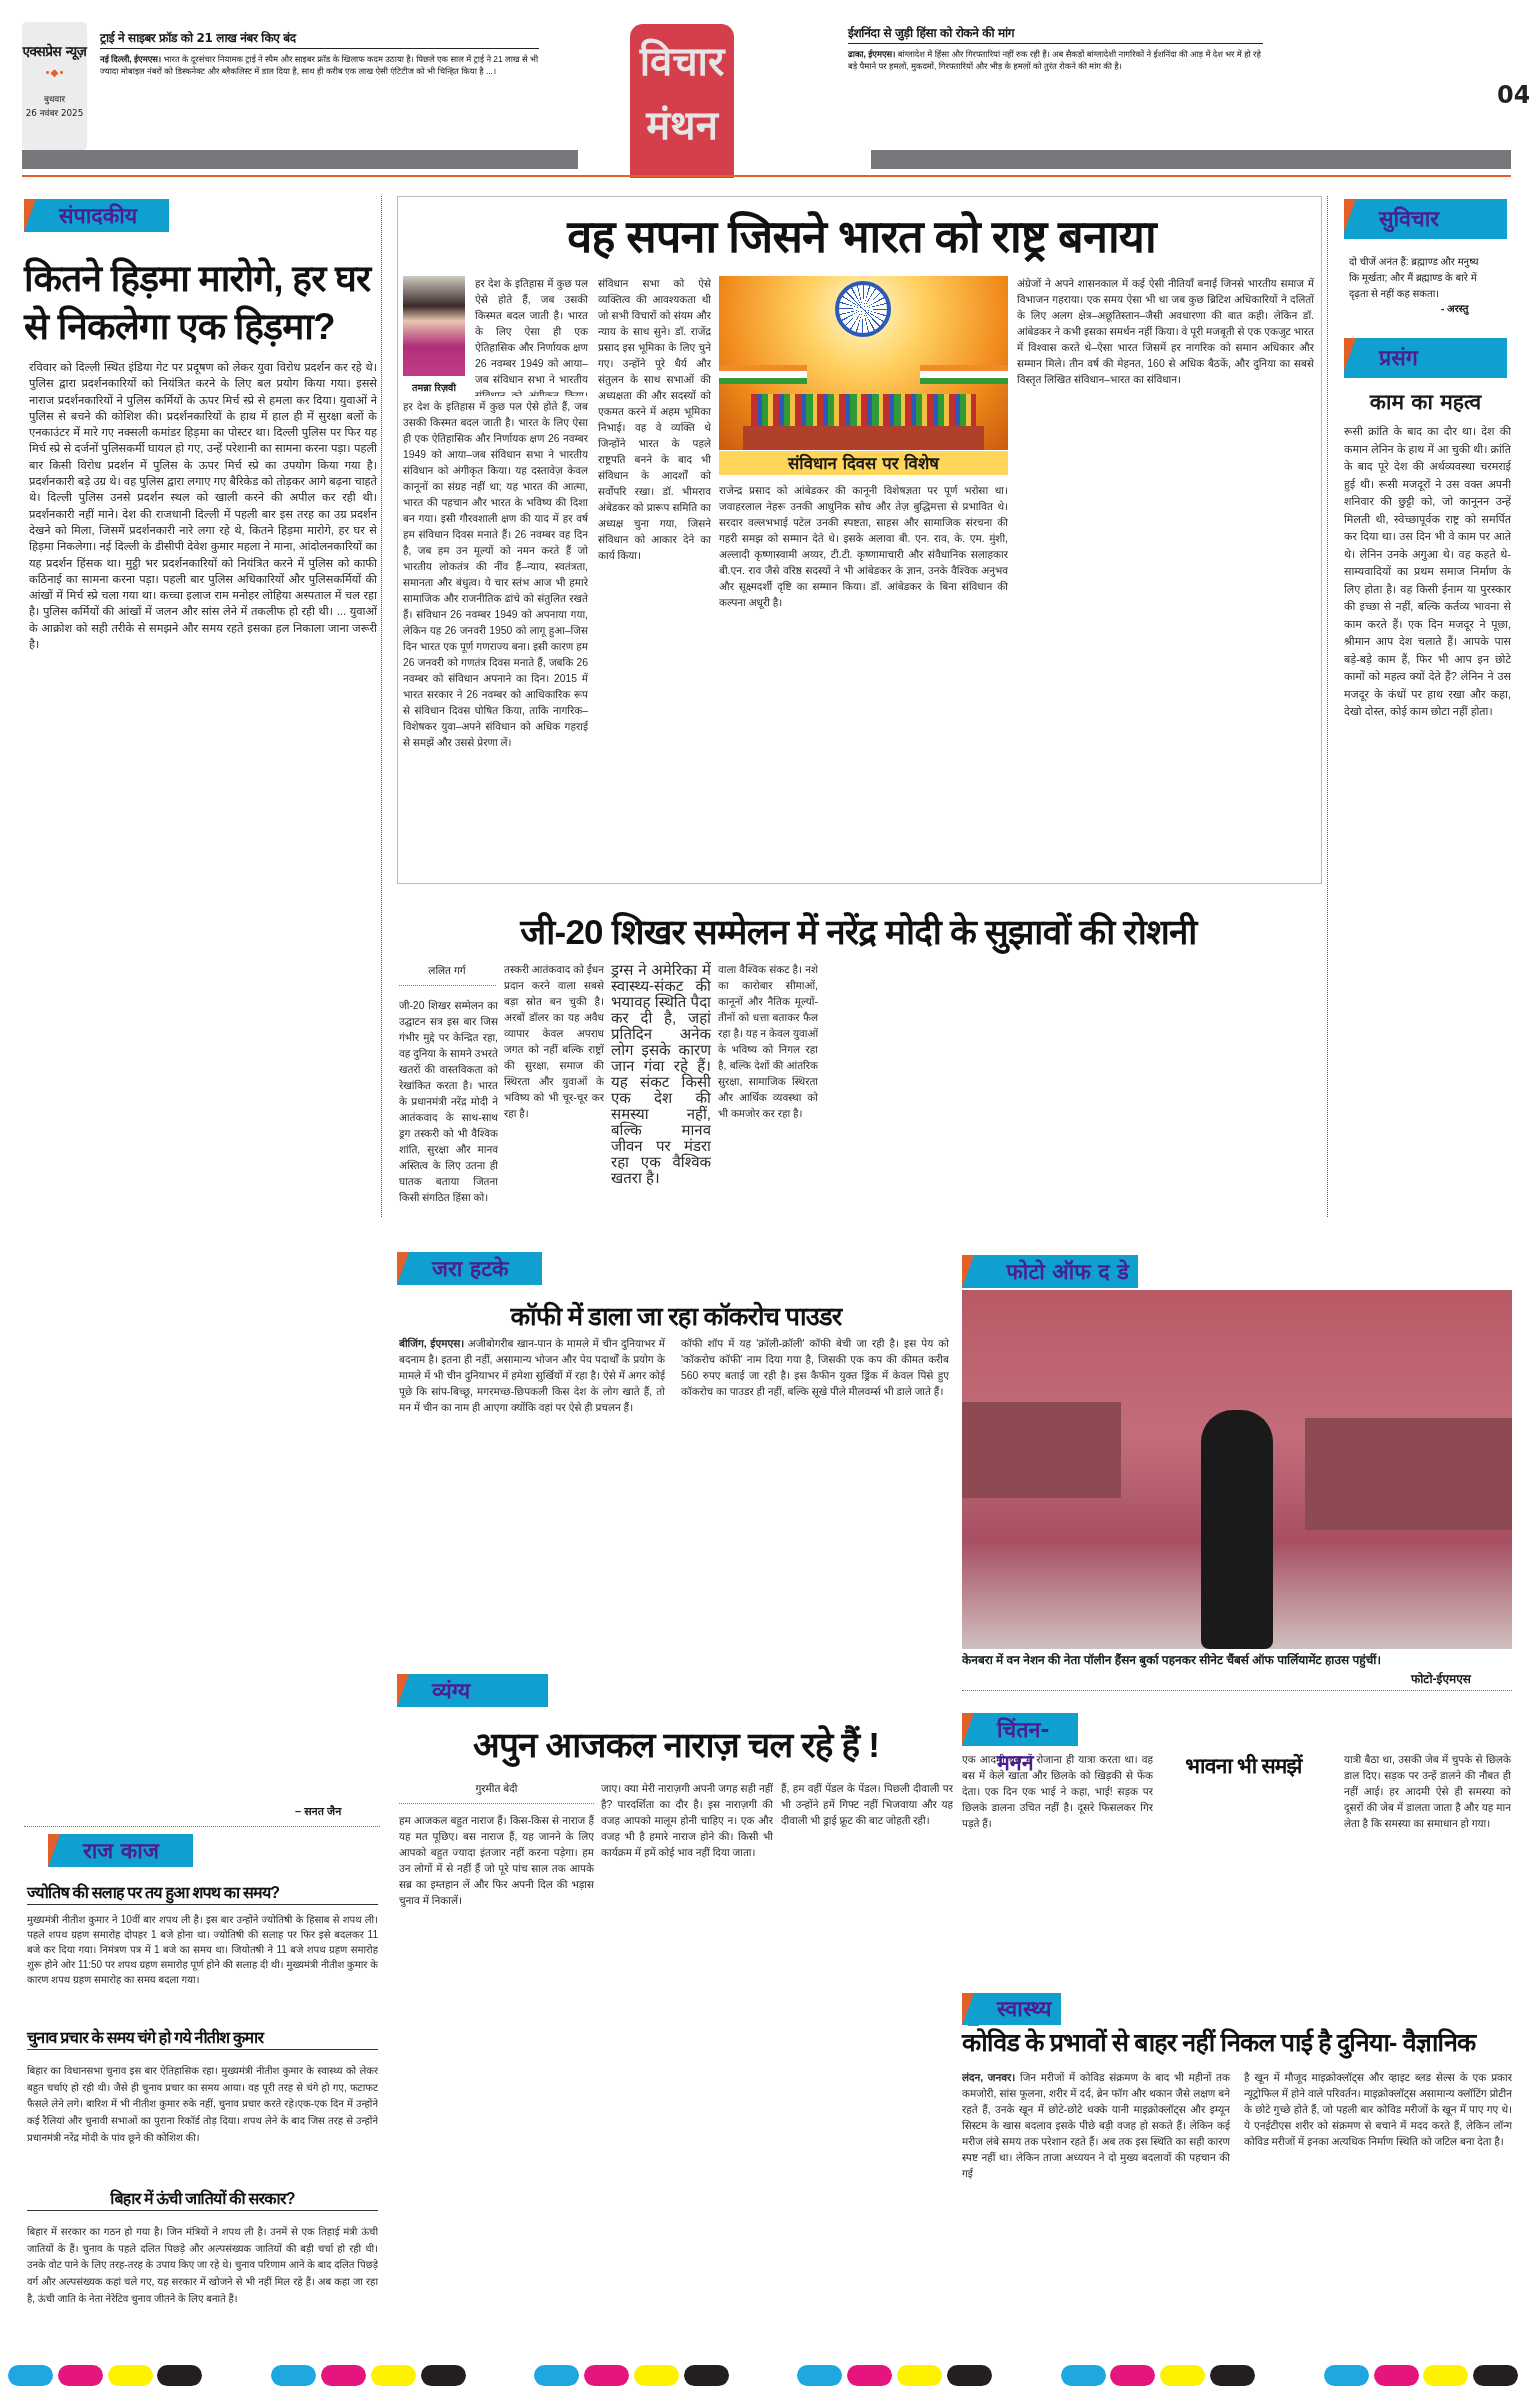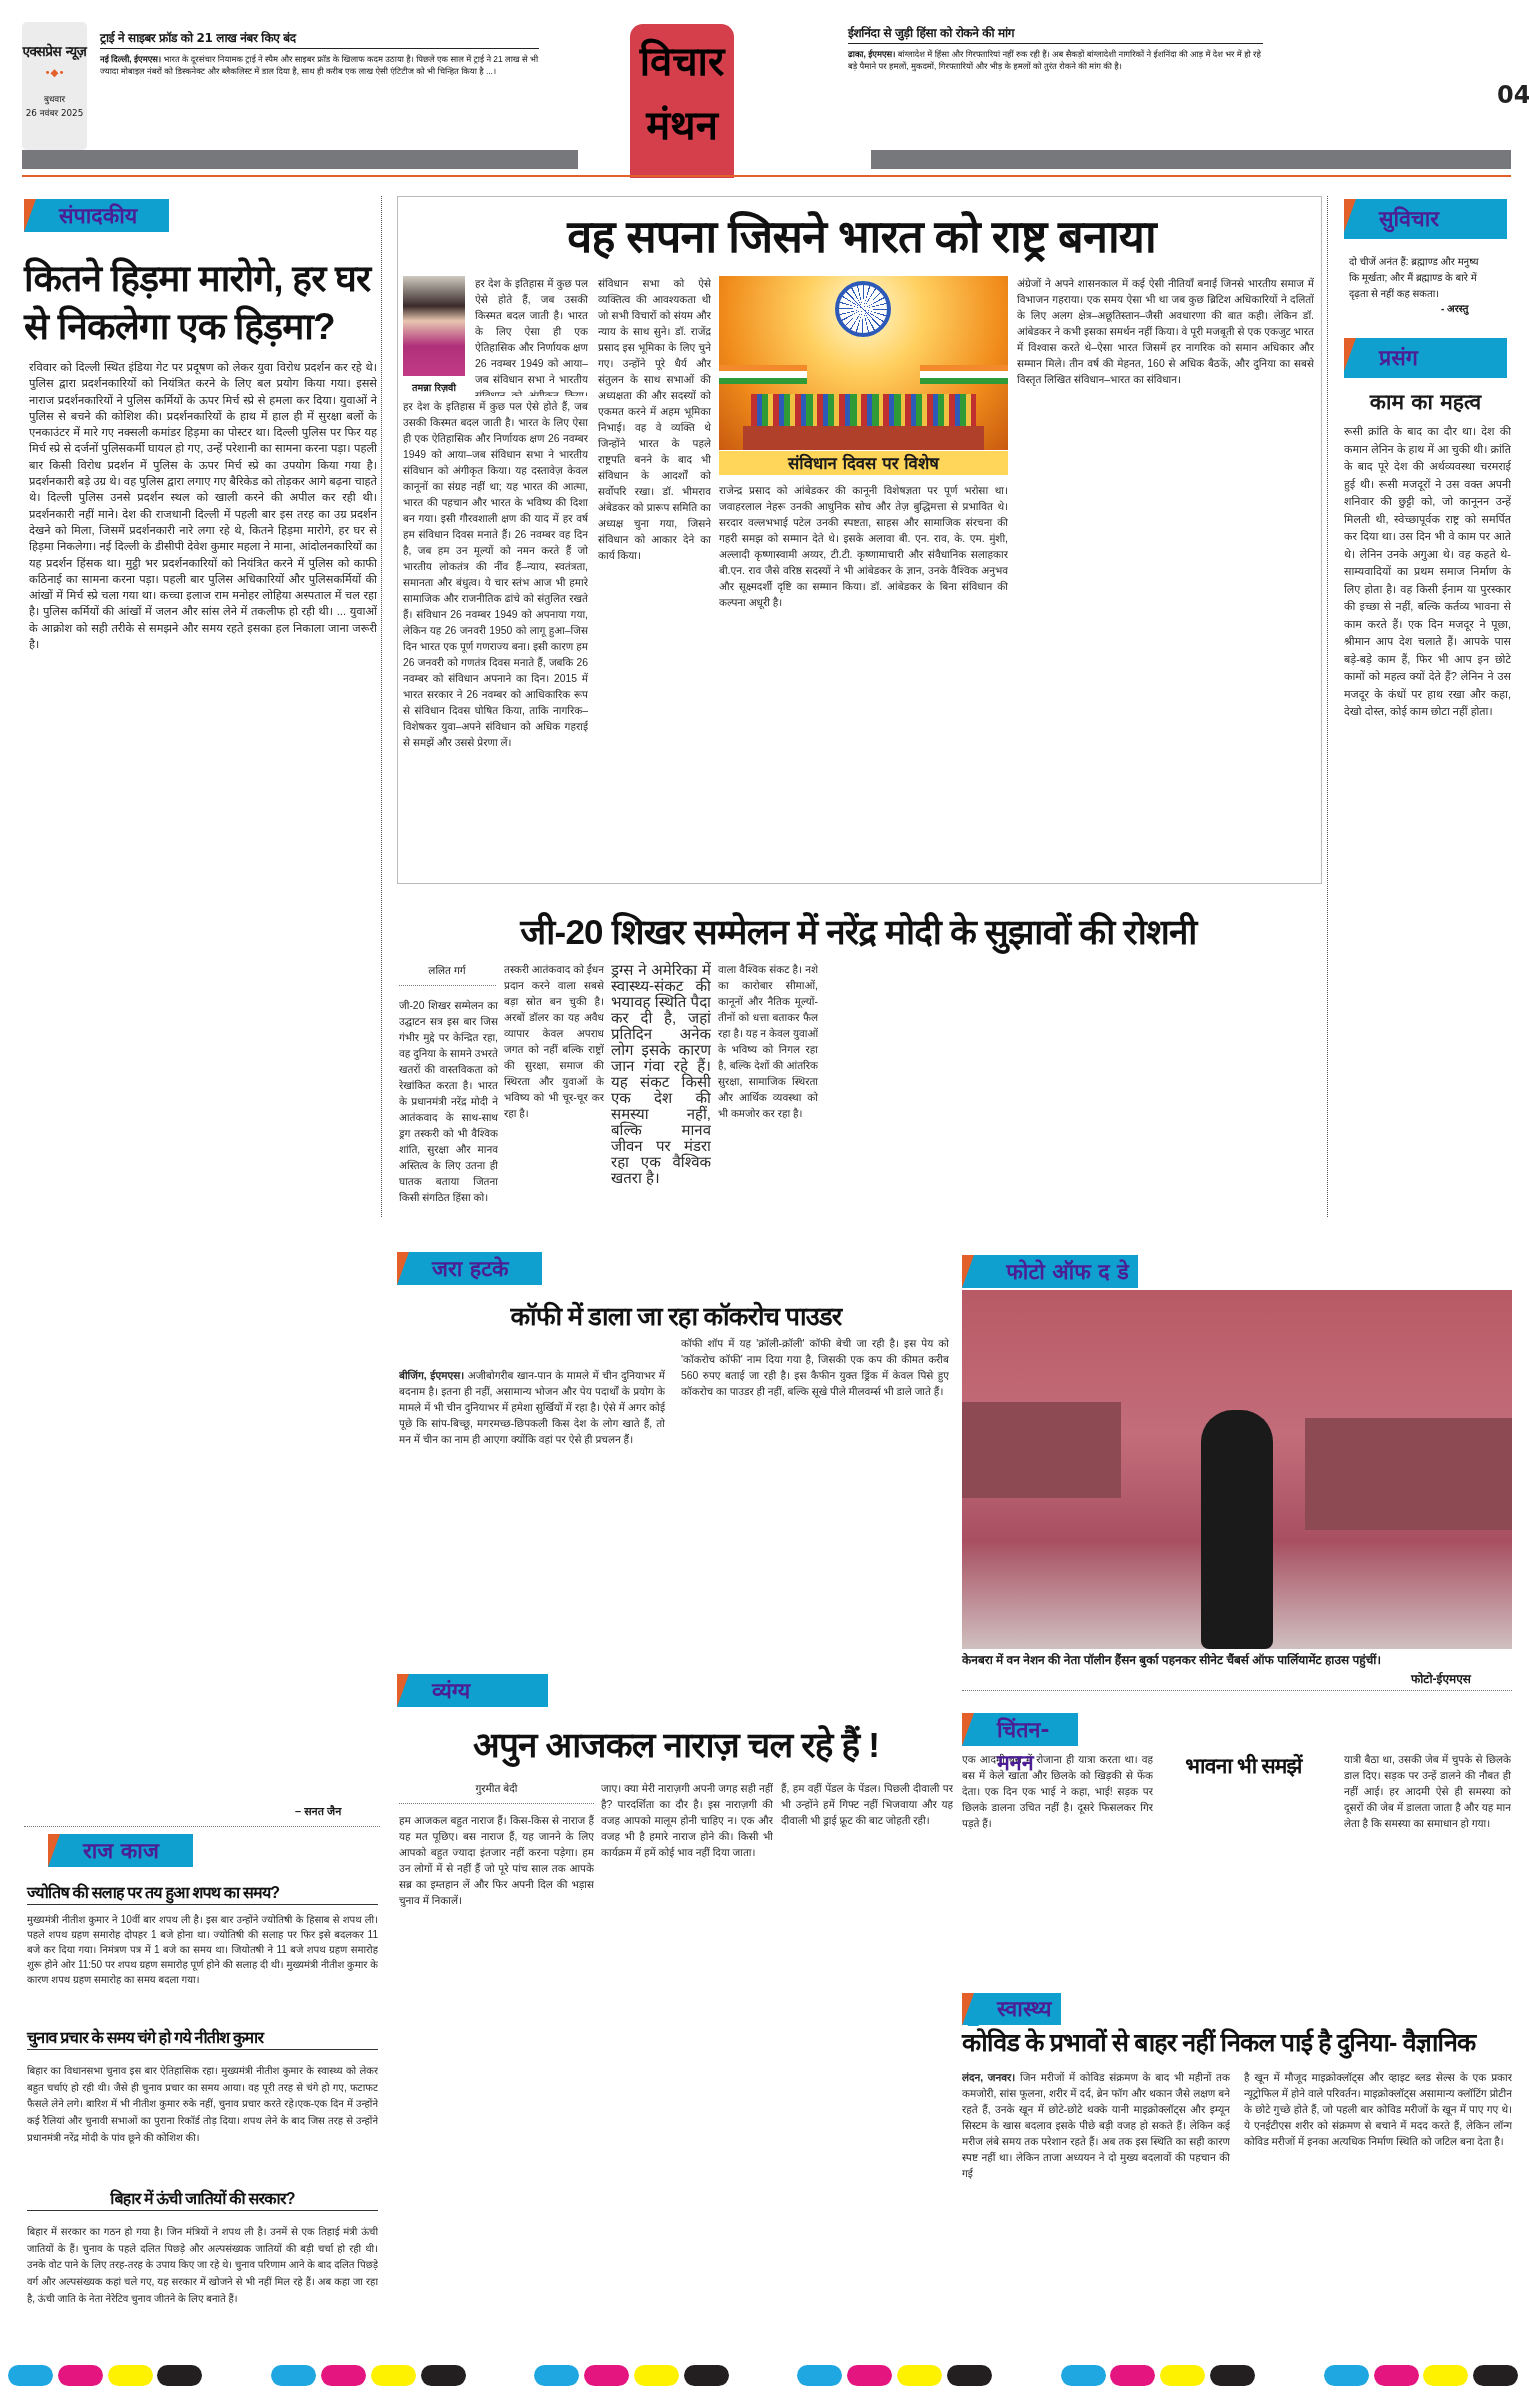--- a/index.html
+++ b/index.html
@@ -27,21 +27,21 @@
 </div>
 <div class="abs" data-name="masthead-left-brief" style="left:100px;top:24px;width:191px;">
   <div data-name="brief-headline" style="font-weight:bold;font-size:12px;border-bottom:0.8px solid #222;padding-bottom:2.4px;letter-spacing:-0.4px;">ट्राई ने साइबर फ्रॉड को 21 लाख नंबर किए बंद</div>
   <div style="font-size:8.4px;line-height:12px;margin-top:3.2px;font-family:'Liberation Sans',sans-serif;">
     <b data-name="brief-dateline">नई दिल्ली, ईएमएस।</b>
     <span data-name="brief-text">भारत के दूरसंचार नियामक ट्राई ने स्पैम और साइबर फ्रॉड के खिलाफ कदम उठाया है। पिछले एक साल में ट्राई ने 21 लाख से भी ज्यादा मोबाइल नंबरों को डिस्कनेक्ट और ब्लैकलिस्ट में डाल दिया है, साथ ही करीब एक लाख ऐसी एंटिटीज को भी चिन्हित किया है ...।</span>
   </div>
 </div>
 <div class="abs" data-name="masthead-gray-bar-left" style="left:12.8px;top:150px;width:299px;height:19px;background:#77787b;"></div>
 
-<div class="abs" data-name="section-title-block" style="left:336px;top:24px;width:96px;height:153px;background:#d43f4b;border-radius:12.8px 12.8px 0 0;text-align:center;color:#000000;font-weight:bold;">
+<div class="abs" data-name="section-title-block" style="left:336px;top:24px;width:96px;height:153px;background:#d43f4b;border-radius:12.8px 12.8px 0 0;text-align:center;color:#e5e5e5;font-weight:bold;">
   <div data-name="section-title-line1" style="font-size:40px;line-height:64px;margin-top:4.8px;">विचार</div>
   <div data-name="section-title-line2" style="font-size:40px;line-height:64px;">मंथन</div>
 </div>
 
 <div class="abs" data-name="masthead-right-brief" style="left:848px;top:24px;width:169px;">
   <div data-name="brief-headline" style="font-weight:bold;font-size:12px;border-bottom:0.8px solid #222;padding-bottom:2.4px;letter-spacing:-0.4px;">ईशनिंदा से जुड़ी हिंसा को रोकने की मांग</div>
   <div style="font-size:8.4px;line-height:12px;margin-top:3.2px;font-family:'Liberation Sans',sans-serif;">
     <b data-name="brief-dateline">ढाका, ईएमएस।</b>
     <span data-name="brief-text">बांग्लादेश में हिंसा और गिरफ्तारियां नहीं रुक रही हैं। अब सैकड़ों बांग्लादेशी नागरिकों ने ईशनिंदा की आड़ में देश भर में हो रहे बड़े पैमाने पर हमलों, मुकदमों, गिरफ्तारियों और भीड़ के हमलों को तुरंत रोकने की मांग की है।</span>
   </div>
@@ -99,21 +99,21 @@
 <div class="abs dotted-v" data-name="right-column-divider" style="left:1327px;top:196px;height:1021px;"></div>
 <div class="tag" data-name="suvichar-tag" style="left:1344px;top:199px;width:163px;height:40px;line-height:40px;"><span style="position:relative;z-index:2;">सुविचार</span></div>
 <div class="abs" data-name="suvichar-text" style="left:1349px;top:254px;width:136px;font-size:10px;line-height:16px;font-family:'Liberation Sans',sans-serif;">दो चीजें अनंत हैं: ब्रह्माण्ड और मनुष्य कि मूर्खता; और मैं ब्रह्माण्ड के बारे में दृढ़ता से नहीं कह सकता।</div>
 <div class="abs" data-name="suvichar-author" style="left:1441px;top:301px;font-weight:bold;font-size:10px;font-family:'Liberation Sans',sans-serif;">- अरस्तु</div>
 <div class="tag" data-name="prasang-tag" style="left:1344px;top:338px;width:163px;height:40px;line-height:40px;"><span style="position:relative;z-index:2;">प्रसंग</span></div>
 <div class="abs" data-name="prasang-headline" style="left:1344px;top:387px;width:163px;text-align:center;font-size:21px;font-weight:bold;">काम का महत्व</div>
 <div class="abs body-text" data-name="prasang-body" style="left:1344px;top:423px;width:167px;height:797px;font-size:11px;line-height:17.5px;">रूसी क्रांति के बाद का दौर था। देश की कमान लेनिन के हाथ में आ चुकी थी। क्रांति के बाद पूरे देश की अर्थव्यवस्था चरमराई हुई थी। रूसी मजदूरों ने उस वक्त अपनी शनिवार की छुट्टी को, जो कानूनन उन्हें मिलती थी, स्वेच्छापूर्वक राष्ट्र को समर्पित कर दिया था। उस दिन भी वे काम पर आते थे। लेनिन उनके अगुआ थे। वह कहते थे-साम्यवादियों का प्रथम समाज निर्माण के लिए होता है। वह किसी ईनाम या पुरस्कार की इच्छा से नहीं, बल्कि कर्तव्य भावना से काम करते हैं। एक दिन मजदूर ने पूछा, श्रीमान आप देश चलाते हैं। आपके पास बड़े-बड़े काम हैं, फिर भी आप इन छोटे कामों को महत्व क्यों देते हैं? लेनिन ने उस मजदूर के कंधों पर हाथ रखा और कहा, देखो दोस्त, कोई काम छोटा नहीं होता।</div>
 
 <div class="tag" data-name="jara-hatke-tag" style="left:397px;top:1252px;width:145px;"><span style="position:relative;z-index:2;">जरा हटके</span></div>
 <div class="abs headline" data-name="jara-hatke-headline" style="left:397px;top:1298px;width:558px;font-size:25.5px;line-height:37px;text-align:center;">कॉफी में डाला जा रहा कॉकरोच पाउडर</div>
-<div class="abs body-text" data-name="jara-hatke-col-1" style="left:399px;top:1336px;width:266px;height:303px;font-size:10.4px;line-height:16px;margin-top:32px;">
+<div class="abs body-text" data-name="jara-hatke-col-1" style="left:399px;top:1336px;width:266px;height:303px;font-size:10.4px;line-height:16px;">
   <b data-name="jara-hatke-dateline">बीजिंग, ईएमएस।</b>
   <span data-name="jara-hatke-text-1">अजीबोगरीब खान-पान के मामले में चीन दुनियाभर में बदनाम है। इतना ही नहीं, असामान्य भोजन और पेय पदार्थों के प्रयोग के मामले में भी चीन दुनियाभर में हमेशा सुर्खियों में रहा है। ऐसे में अगर कोई पूछे कि सांप-बिच्छू, मगरमच्छ-छिपकली किस देश के लोग खाते हैं, तो मन में चीन का नाम ही आएगा क्योंकि वहां पर ऐसे ही प्रचलन हैं।</span>
 </div>
 <div class="abs body-text" data-name="jara-hatke-col-2" style="left:681px;top:1336px;width:268px;height:303px;font-size:10.4px;line-height:16px;">कॉफी शॉप में यह 'क्रॉली-क्रॉली' कॉफी बेची जा रही है। इस पेय को 'कॉकरोच कॉफी' नाम दिया गया है, जिसकी एक कप की कीमत करीब 560 रुपए बताई जा रही है। इस कैफीन युक्त ड्रिंक में केवल पिसे हुए कॉकरोच का पाउडर ही नहीं, बल्कि सूखे पीले मीलवर्म्स भी डाले जाते हैं।</div>
 
 <div class="tag" data-name="photo-of-day-tag" style="left:962px;top:1255px;width:176px;text-align:center;"><span style="position:relative;z-index:2;">फोटो ऑफ द डे</span></div>
 <div class="abs" data-name="photo-of-day-image" style="left:962px;top:1290px;width:550px;height:359px;background:linear-gradient(180deg,#b85a66 0%,#c36d7a 40%,#a85062 70%,#d0c0c0 100%);overflow:hidden;">
   <div data-name="senate-desk-left" style="position:absolute;left:0;top:112px;width:159px;height:96px;background:#8e4a52;"></div>
   <div data-name="senate-desk-right" style="position:absolute;right:0;top:128px;width:207px;height:112px;background:#8e4a52;"></div>
   <div data-name="burqa-figure" style="position:absolute;left:239px;top:120px;width:72px;height:239px;background:#1a1a1a;border-radius:32px 32px 8px 8px;"></div>

